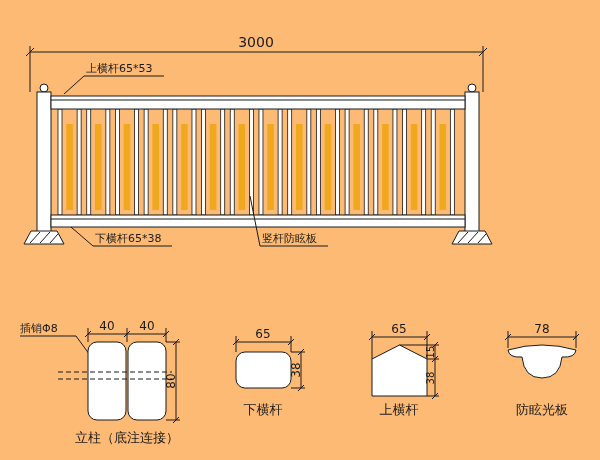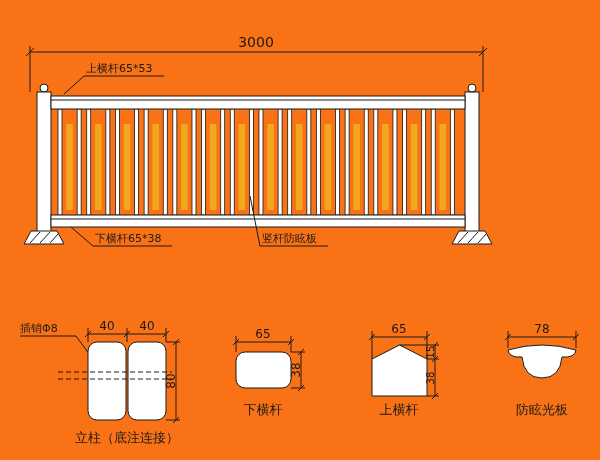--- a/index.html
+++ b/index.html
@@ -1,17 +1,17 @@
 <!DOCTYPE html>
 <html><head>
 <meta charset="utf-8">
 <style>
   html,body{margin:0;padding:0;background:#ffffff;}
   .canvas{
-    position:relative;width:600px;height:460px;background:#f97316;
+    position:relative;width:600px;height:460px;background:#fdba74;
     font-family:"DejaVu Sans","Liberation Sans",sans-serif;
     overflow:hidden;
   }
   svg text{
     font-family:"DejaVu Sans","Liberation Sans",sans-serif;
     fill:#1a1a1a;
   }
   .dim-text{font-size:12px;}
   .dim-text-lg{font-size:14px;}
   .label-text{font-size:11px;}

